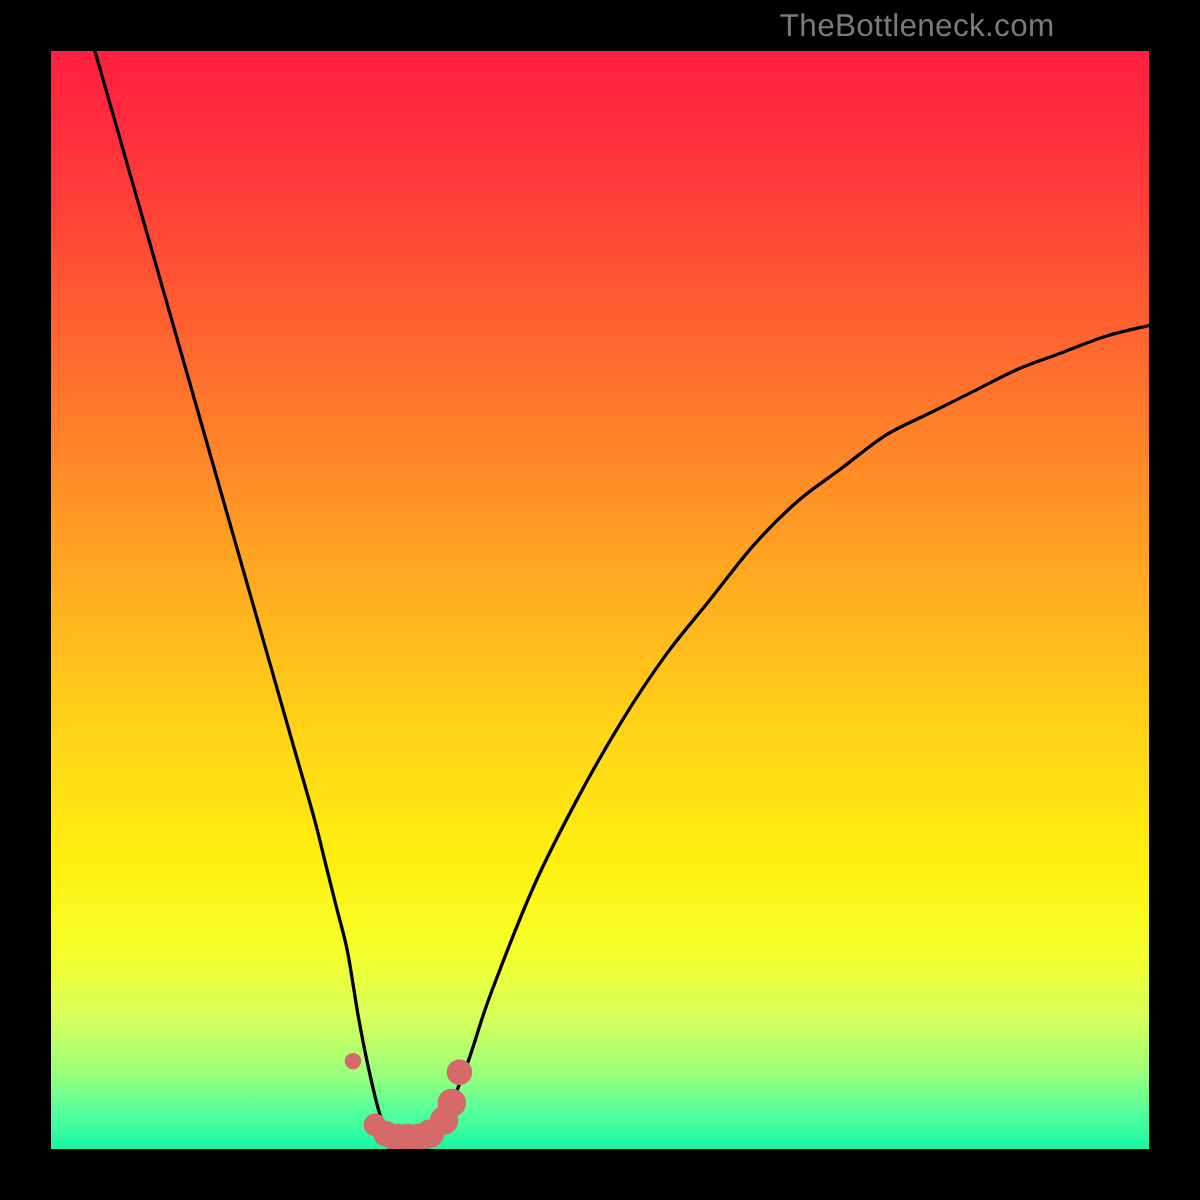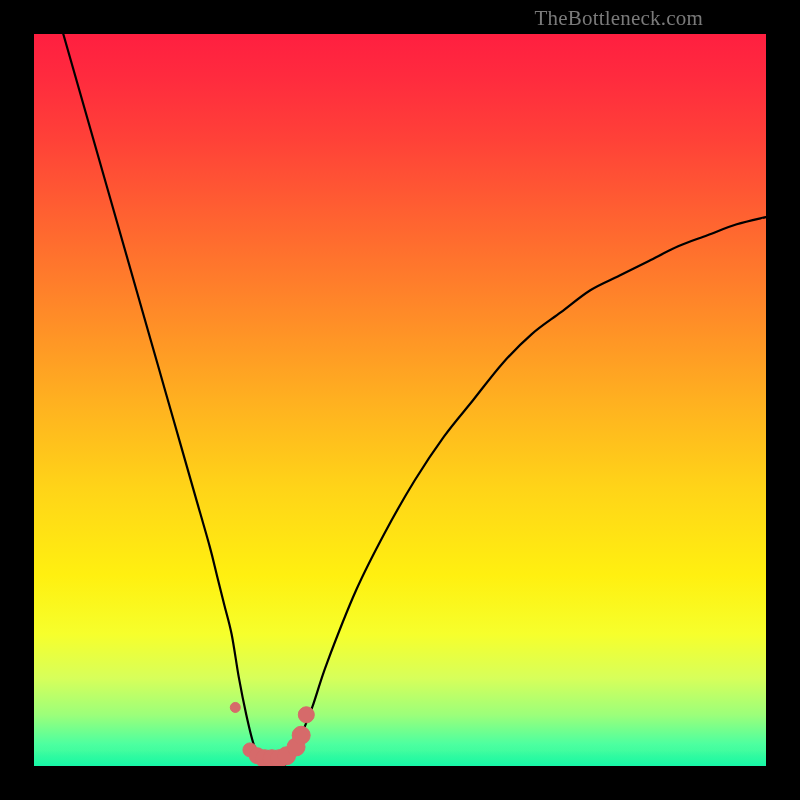--- a/index.html
+++ b/index.html
@@ -11,21 +11,20 @@
     overflow: hidden;
     font-family: Arial, Helvetica, sans-serif;
   }
   .frame {
     position: absolute;
     left: 0;
     top: 0;
     width: 715px;
     height: 800px;
     background: #000;
-    font-family: Liberation Serif, serif;
   }
   .plot {
     position: absolute;
     left: 34px;
     top: 34px;
     width: 732px;
     height: 732px;
     overflow: hidden;
   }
   .gradient {

